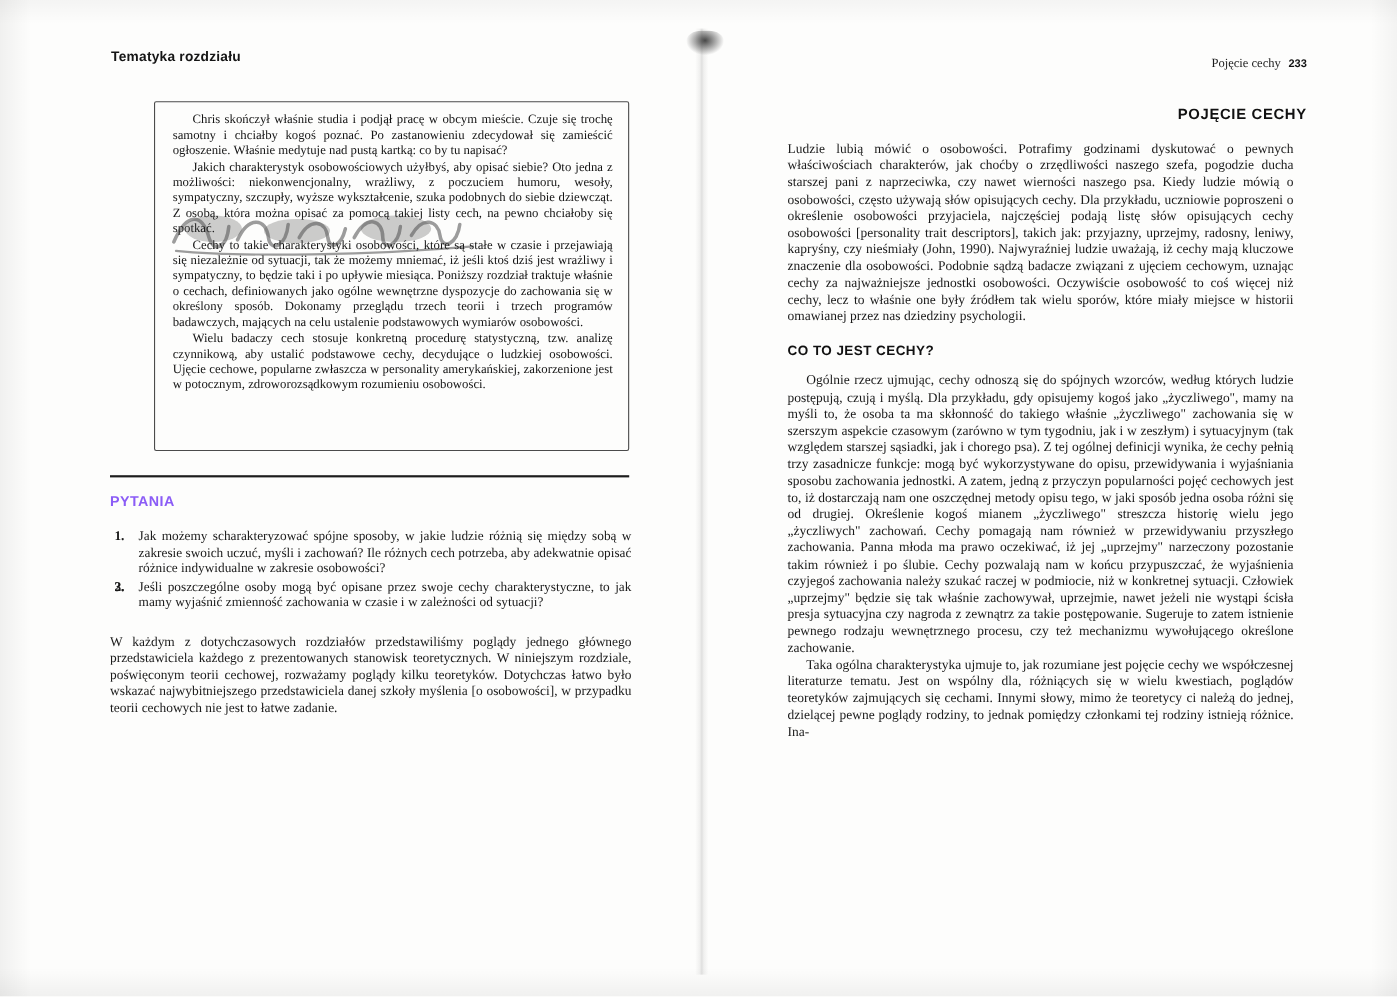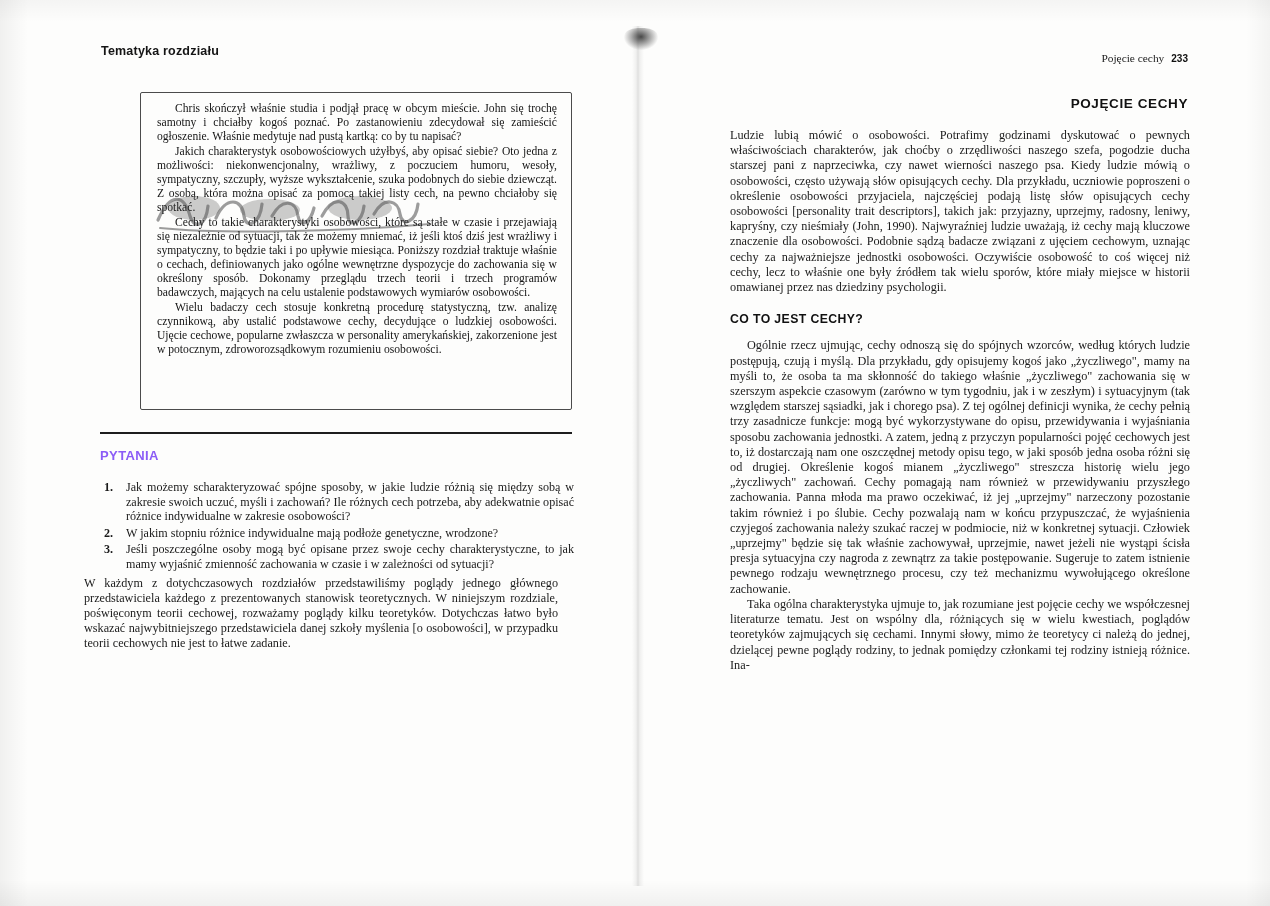--- a/index.html
+++ b/index.html
@@ -139,21 +139,21 @@
   }
   .q-num {
     position: absolute;
     left: 4px;
     top: 0;
     font-weight: bold;
     font-size: 12.1px;
   }
   .left-body {
     position: absolute;
-    left: 84px;
+    left: 100px;
     top: 576px;
     width: 474px;
   }
   .left-body p {
     margin: 0;
     font-size: 12.2px;
     line-height: 15.1px;
     text-align: justify;
     text-indent: 0;
   }
@@ -184,21 +184,21 @@
     right: 82px;
     top: 96px;
     font-family: "Liberation Sans", sans-serif;
     font-weight: bold;
     font-size: 13.5px;
     letter-spacing: 0.6px;
     color: #111111;
   }
   .right-col {
     position: absolute;
-    left: 94px;
+    left: 80px;
     top: 128px;
     width: 460px;
   }
   .right-col p {
     margin: 0;
     font-size: 12.25px;
     line-height: 15.2px;
     text-align: justify;
   }
   .right-col p.indent { text-indent: 17px; }
@@ -214,21 +214,21 @@
 </head>
 <body>
 
 <div class="page">
 
   <div class="left-page">
 
     <div class="running-head-left">Tematyka rozdziału</div>
 
     <div class="vignette-box">
-      <p>Chris skończył właśnie studia i podjął pracę w obcym mieście. John się trochę samotny i chciałby kogoś poznać. Po zastanowieniu zdecydował się zamieścić ogłoszenie. Właśnie medytuje nad pustą kartką: co by tu napisać?</p>
+      <p>Chris skończył właśnie studia i podjął pracę w obcym mieście. Czuje się trochę samotny i chciałby kogoś poznać. Po zastanowieniu zdecydował się zamieścić ogłoszenie. Właśnie medytuje nad pustą kartką: co by tu napisać?</p>
       <p>Jakich charakterystyk osobowościowych użyłbyś, aby opisać siebie? Oto jedna z możliwości: niekonwencjonalny, wrażliwy, z poczuciem humoru, wesoły, sympatyczny, szczupły, wyższe wykształcenie, szuka podobnych do siebie dziewcząt. Z osobą, która można opisać za pomocą takiej listy cech, na pewno chciałoby się spotkać.</p>
       <p>Cechy to takie charakterystyki osobowości, które są stałe w czasie i przejawiają się niezależnie od sytuacji, tak że możemy mniemać, iż jeśli ktoś dziś jest wrażliwy i sympatyczny, to będzie taki i po upływie miesiąca. Poniższy rozdział traktuje właśnie o cechach, definiowanych jako ogólne wewnętrzne dyspozycje do zachowania się w określony sposób. Dokonamy przeglądu trzech teorii i trzech programów badawczych, mających na celu ustalenie podstawowych wymiarów osobowości.</p>
       <p>Wielu badaczy cech stosuje konkretną procedurę statystyczną, tzw. analizę czynnikową, aby ustalić podstawowe cechy, decydujące o ludzkiej osobowości. Ujęcie cechowe, popularne zwłaszcza w personality amerykańskiej, zakorzenione jest w potocznym, zdroworozsądkowym rozumieniu osobowości.</p>
     </div>
 
     <svg class="stamp" viewBox="0 0 300 54">
       <g fill="none" stroke="#2f2f2f" stroke-width="3.2" stroke-linecap="round" opacity="0.55">
         <path d="M8 38 C 20 10, 34 12, 40 34 C 44 48, 56 44, 58 24"></path>
         <path d="M66 36 C 76 14, 92 16, 94 34 C 96 48, 110 42, 112 22"></path>
         <path d="M122 34 C 132 16, 146 18, 148 34 C 150 46, 160 42, 164 26"></path>
@@ -246,21 +246,20 @@
     <div class="questions-rule"></div>
     <div class="questions-title">PYTANIA</div>
 
     <div class="questions">
       <div class="q-item">
         <span class="q-num">1.</span>
         <span>Jak możemy scharakteryzować spójne sposoby, w jakie ludzie różnią się między sobą w zakresie swoich uczuć, myśli i zachowań? Ile różnych cech potrzeba, aby adekwatnie opisać różnice indywidualne w zakresie osobowości?</span>
       </div>
       <div class="q-item">
         <span class="q-num">2.</span>
-        <span>W jakim stopniu różnice indywidualne mają podłoże genetyczne, wrodzone?</span>
       </div>
       <div class="q-item">
         <span class="q-num">3.</span>
         <span>Jeśli poszczególne osoby mogą być opisane przez swoje cechy charakterystyczne, to jak mamy wyjaśnić zmienność zachowania w czasie i w zależności od sytuacji?</span>
       </div>
     </div>
 
     <div class="left-body">
       <p>W każdym z dotychczasowych rozdziałów przedstawiliśmy poglądy jednego głównego przedstawiciela każdego z prezentowanych stanowisk teoretycznych. W niniejszym rozdziale, poświęconym teorii cechowej, rozważamy poglądy kilku teoretyków. Dotychczas łatwo było wskazać najwybitniejszego przedstawiciela danej szkoły myślenia [o osobowości], w przypadku teorii cechowych nie jest to łatwe zadanie.</p>
     </div>

